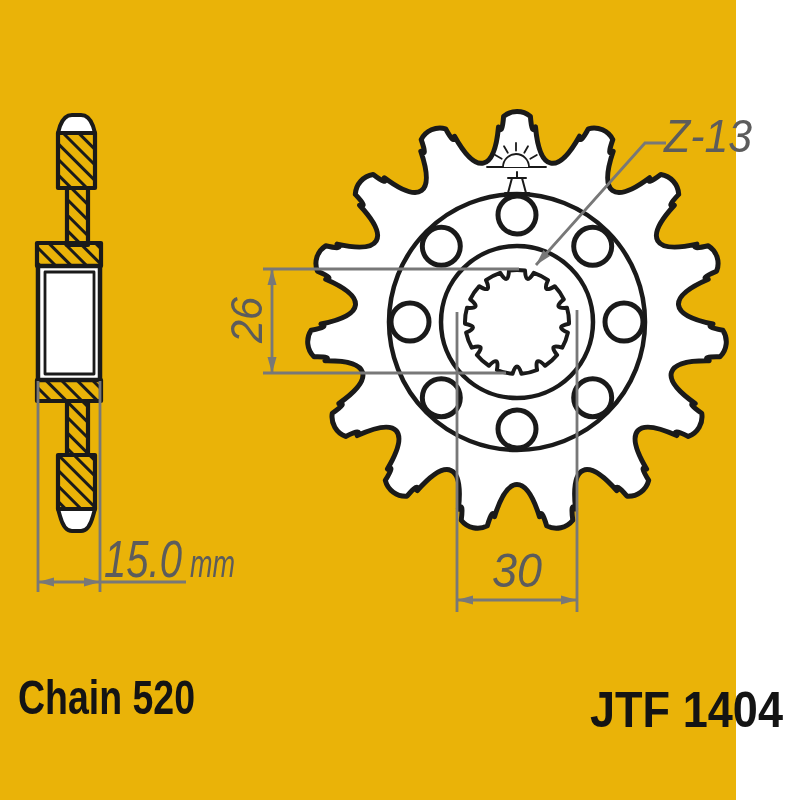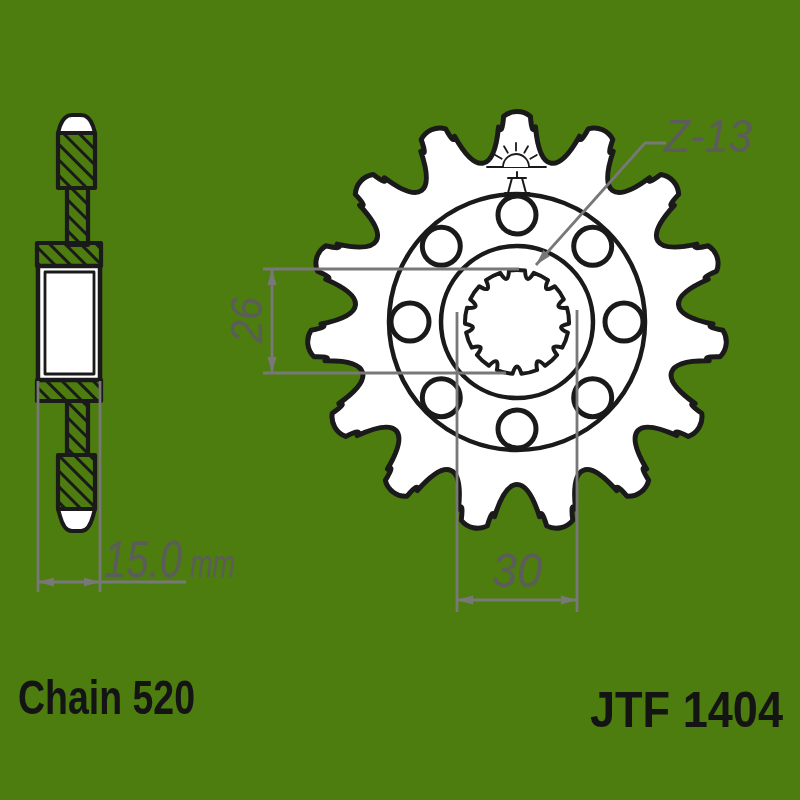--- a/index.html
+++ b/index.html
@@ -6,23 +6,23 @@
     margin: 0;
     padding: 0;
     background: #ffffff;
     width: 800px;
     height: 800px;
     overflow: hidden;
     font-family: "Liberation Sans", "DejaVu Sans", sans-serif;
   }
   #stage {
     position: relative;
-    width: 800px;
+    width: 736px;
     height: 800px;
-    background: #4d7c0f;
+    background: #eab308;
   }
   svg { display: block; }
   .dim-text {
     font-family: "Liberation Sans", "DejaVu Sans", sans-serif;
     font-style: italic;
   }
   .label-text {
     font-family: "Liberation Sans", "DejaVu Sans", sans-serif;
     font-weight: bold;
   }

